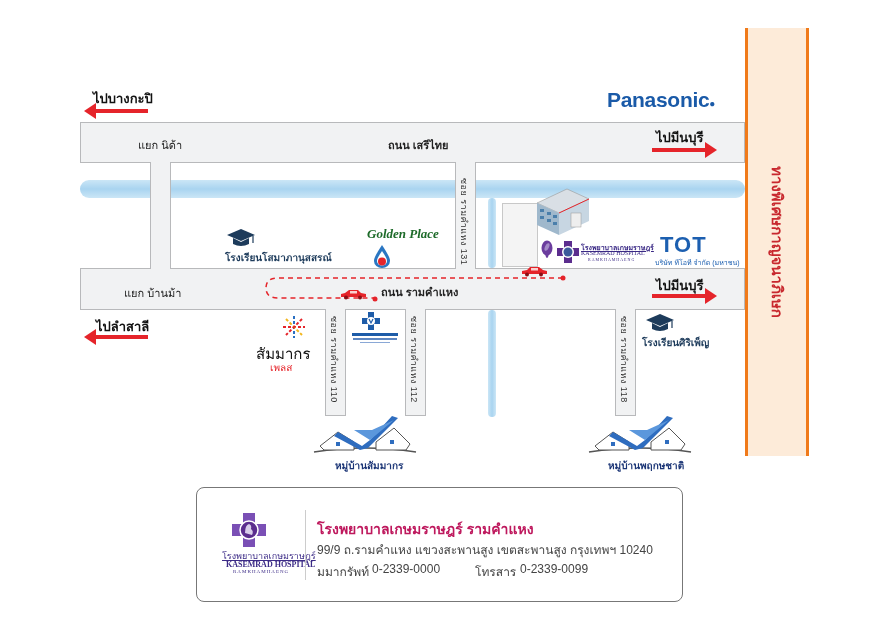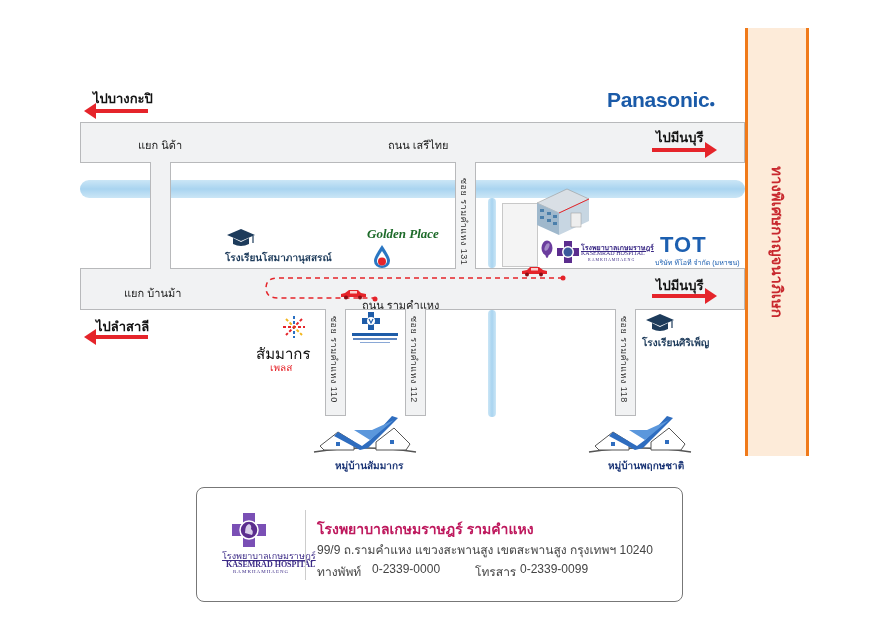--- a/index.html
+++ b/index.html
@@ -2,21 +2,21 @@
 <html><head>
 <meta charset="utf-8">
 <style>
   html, body { margin:0; padding:0; background:#ffffff; }
   body { width:892px; height:630px; position:relative; overflow:hidden; font-family:"Liberation Sans", sans-serif; }
   .abs { position:absolute; }
   .road { position:absolute; background:#f1f2f3; border:1px solid #b8b9bb; box-sizing:border-box; }
   .canal { position:absolute; background:linear-gradient(#cbe6f6,#a9d4f0,#cbe6f6); border-radius:10px; }
   .canal-v { position:absolute; background:linear-gradient(90deg,#cbe6f6,#a9d4f0,#cbe6f6); border-radius:6px; }
   .lbl { position:absolute; font-size:11px; color:#222; white-space:nowrap; }
-  .bold { font-weight:normal; }
+  .bold { font-weight:bold; }
   .dir { position:absolute; font-size:13px; font-weight:bold; color:#111; white-space:nowrap; }
   .arrow { position:absolute; height:4px; background:#e5242a; }
   .arrow.left::before { content:""; position:absolute; left:-12px; top:-6px; border-right:12px solid #e5242a; border-top:8px solid transparent; border-bottom:8px solid transparent; }
   .arrow.right::after { content:""; position:absolute; right:-12px; top:-6px; border-left:12px solid #e5242a; border-top:8px solid transparent; border-bottom:8px solid transparent; }
   .soi { position:absolute; font-size:9px; color:#333; white-space:nowrap; transform:rotate(90deg); transform-origin:left top; letter-spacing:0.5px; }
   .expressway { position:absolute; left:745px; top:28px; width:64px; height:428px; background:#fdebd9; border-left:3px solid #f07a1a; border-right:3px solid #f07a1a; box-sizing:border-box; }
   .exp-text { position:absolute; left:50%; top:50%; font-size:15px; font-weight:bold; color:#c8282e; white-space:nowrap; transform:translate(-50%,-50%) rotate(90deg); }
   .panasonic { position:absolute; left:607px; top:88px; font-size:21px; font-weight:bold; color:#1a5aa8; letter-spacing:-0.3px; }
   .panasonic .dot { color:#1a5aa8; font-size:10px; }
   .school-name { position:absolute; font-size:10px; font-weight:bold; color:#1d3b5b; white-space:nowrap; }
@@ -47,21 +47,21 @@
 <div class="road" style="left:80px; top:268px; width:665px; height:42px;"></div>
 <div class="road" style="left:150px; top:162px; width:21px; height:107px; border-top:none; border-bottom:none;"></div>
 <div class="road" style="left:455px; top:162px; width:21px; height:107px; border-top:none; border-bottom:none;"></div>
 <div class="road" style="left:325px; top:309px; width:21px; height:107px; border-top:none;"></div>
 <div class="road" style="left:405px; top:309px; width:21px; height:107px; border-top:none;"></div>
 <div class="road" style="left:615px; top:309px; width:21px; height:107px; border-top:none;"></div>
 
 <div class="lbl" style="left:138px; top:136px;">แยก นิด้า</div>
 <div class="lbl bold" style="left:388px; top:136px;">ถนน เสรีไทย</div>
 <div class="lbl" style="left:124px; top:284px;">แยก บ้านม้า</div>
-<div class="lbl bold" style="left:362px; top:283px;margin-top:13px;">ถนน รามคำแหง</div>
+<div class="lbl bold" style="left:381px; top:283px;">ถนน รามคำแหง</div>
 
 <div class="soi" style="left:471px; top:178px;">ซอย รามคำแหง 131</div>
 <div class="soi" style="left:341px; top:316px;">ซอย รามคำแหง 110</div>
 <div class="soi" style="left:421px; top:316px;">ซอย รามคำแหง 112</div>
 <div class="soi" style="left:631px; top:316px;">ซอย รามคำแหง 118</div>
 
 <div class="dir" style="left:93px; top:88px;text-align:right;">ไปบางกะปิ</div>
 <div class="arrow left" style="left:96px; top:109px; width:52px;"></div>
 
 <div class="dir" style="left:656px; top:127px;">ไปมีนบุรี</div>
@@ -195,16 +195,16 @@
   <circle cx="17" cy="17" r="9" fill="#5b2d8e" stroke="#fff" stroke-width="1.5"></circle>
   <path d="M13,20 Q13,12 17,11 Q20,12 19,16 Q22,18 20,22 Z" fill="#d8cdea"></path>
 </svg>
 <div class="logo-text" style="left:222px; top:549px; font-size:9px; text-decoration:underline;">โรงพยาบาลเกษมราษฎร์</div>
 <div class="logo-text" style="left:226px; top:560px; font-size:8px; font-weight:bold;">KASEMRAD HOSPITAL</div>
 <div class="logo-text" style="left:233px; top:569px; font-size:5px; letter-spacing:1px;">RAMKHAMHAENG</div>
 
 <div class="info-divider"></div>
 <div class="info-title">โรงพยาบาลเกษมราษฎร์ รามคำแหง</div>
 <div class="info-line" style="top:540px;">99/9 ถ.รามคำแหง แขวงสะพานสูง เขตสะพานสูง กรุงเทพฯ 10240</div>
-<div class="info-line" style="top:562px;">ทางพัพท์</div>
+<div class="info-line" style="top:562px;">มมากรัพท์</div>
 <div class="info-line" style="left:372px; top:562px;">0-2339-0000</div>
 <div class="info-line" style="left:475px; top:562px;">โทรสาร</div>
 <div class="info-line" style="left:520px; top:562px;">0-2339-0099</div>
 
 </body></html>

